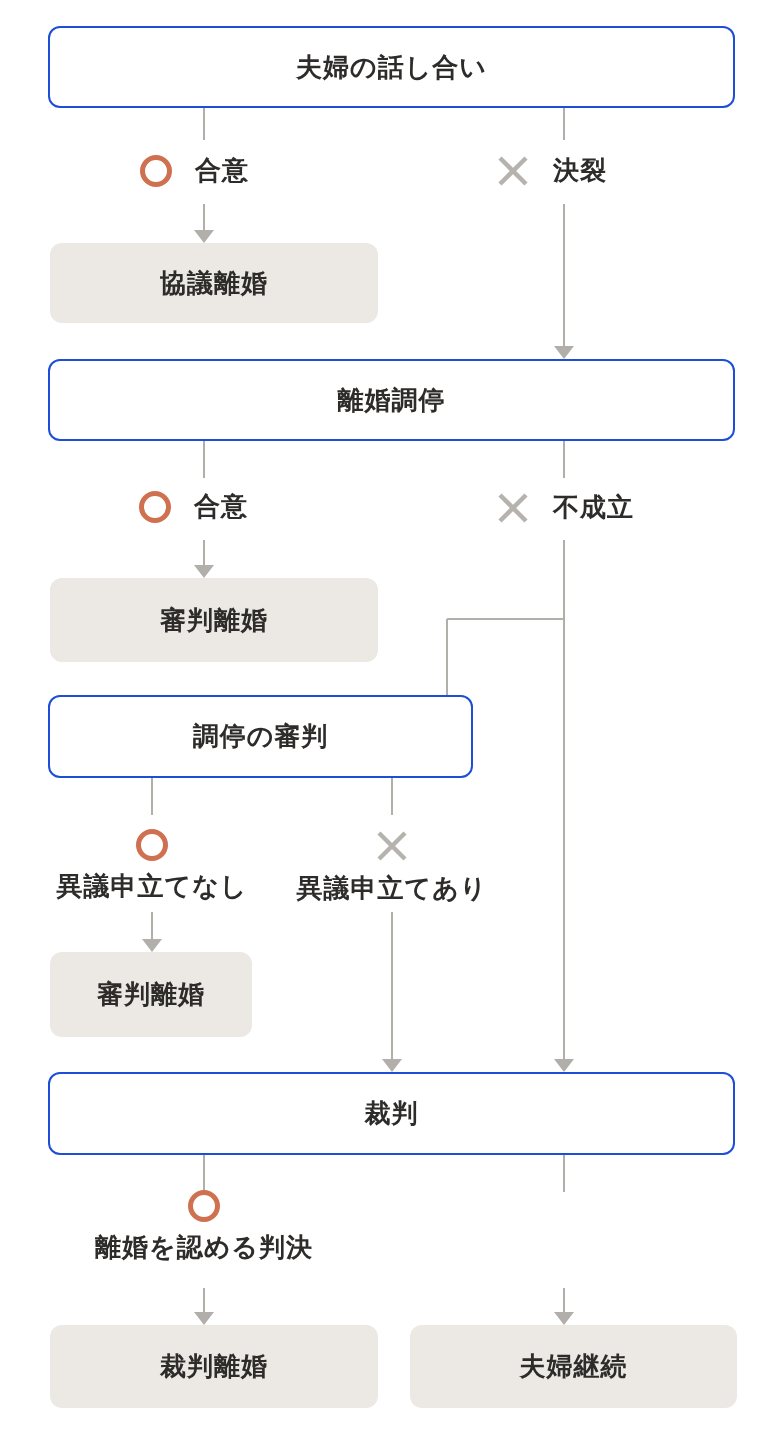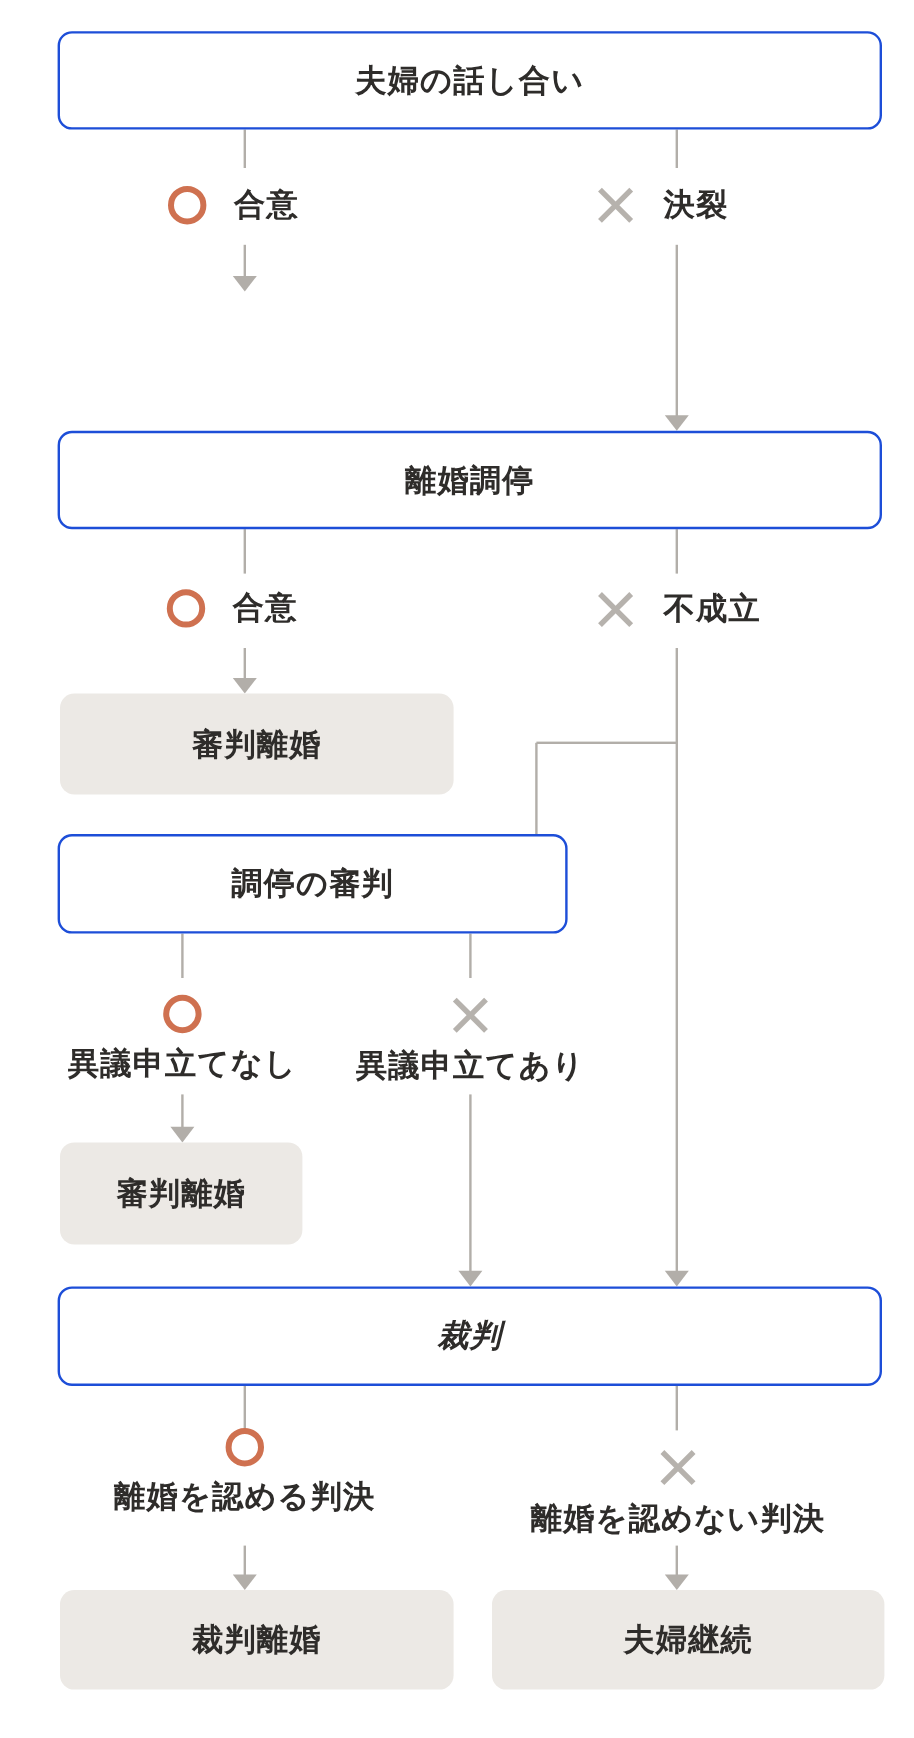--- a/index.html
+++ b/index.html
@@ -118,33 +118,36 @@
     <div class="vline" style="left: 563px; top: 1155px; height: 37px;"></div>
     <div class="vline" style="left: 203px; top: 1288px; height: 26px;"></div>
     <div class="arrowhead" style="left: 194px; top: 1312px;"></div>
     <div class="vline" style="left: 563px; top: 1288px; height: 26px;"></div>
     <div class="arrowhead" style="left: 554px; top: 1312px;"></div>
     <div class="hline" style="left: 447px; top: 618px; width: 118px;"></div>
     <div class="vline" style="left: 446px; top: 619px; height: 78px;"></div>
     <div class="node outlined" style="left: 48px; top: 26px; width: 687px; height: 82px;">
       <span>夫婦の話し合い</span>
     </div>
+    <div class="node filled" style="left: 50px; top: 243px; width: 328px; height: 80px;">
+      <span>協議離婚</span>
+    </div>
     <div class="node outlined" style="left: 48px; top: 359px; width: 687px; height: 82px;">
       <span>離婚調停</span>
     </div>
     <div class="node filled" style="left: 50px; top: 578px; width: 328px; height: 84px;">
       <span>審判離婚</span>
     </div>
     <div class="node outlined" style="left: 48px; top: 695px; width: 425px; height: 83px;">
       <span>調停の審判</span>
     </div>
     <div class="node filled" style="left: 50px; top: 952px; width: 202px; height: 85px;">
       <span>審判離婚</span>
     </div>
-    <div class="node outlined" style="left: 48px; top: 1072px; width: 687px; height: 83px; font-style: italic;">
+    <div class="node outlined" style="left: 48px; top: 1072px; width: 687px; height: 83px;">
       <span>裁判</span>
     </div>
     <div class="node filled" style="left: 50px; top: 1325px; width: 328px; height: 83px;">
       <span>裁判離婚</span>
     </div>
     <div class="node filled" style="left: 410px; top: 1325px; width: 327px; height: 83px;">
       <span>夫婦継続</span>
     </div>
     <div class="branch side" style="left: 140px; top: 155px;">
       <div class="maru"></div>
@@ -176,20 +179,13 @@
       <svg class="batsu" viewBox="0 0 34 34">
         <line x1="4" y1="4" x2="30" y2="30" stroke="#b6b2ad" stroke-width="4.5" stroke-linecap="butt"></line>
         <line x1="30" y1="4" x2="4" y2="30" stroke="#b6b2ad" stroke-width="4.5" stroke-linecap="butt"></line>
       </svg>
       <span class="label">異議申立てあり</span>
     </div>
     <div class="branch below" style="left: 44px; top: 1190px; width: 320px;">
       <div class="maru"></div>
       <span class="label">離婚を認める判決</span>
     </div>
-    <div class="branch below" style="left: 405px; top: 1206px; width: 320px;">
-      <svg class="batsu" viewBox="0 0 34 34">
-        <line x1="4" y1="4" x2="30" y2="30" stroke="#b6b2ad" stroke-width="4.5" stroke-linecap="butt"></line>
-        <line x1="30" y1="4" x2="4" y2="30" stroke="#b6b2ad" stroke-width="4.5" stroke-linecap="butt"></line>
-      </svg>
-      <span class="label">離婚を認めない判決</span>
-    </div>
   </div>
 
 </body></html>

